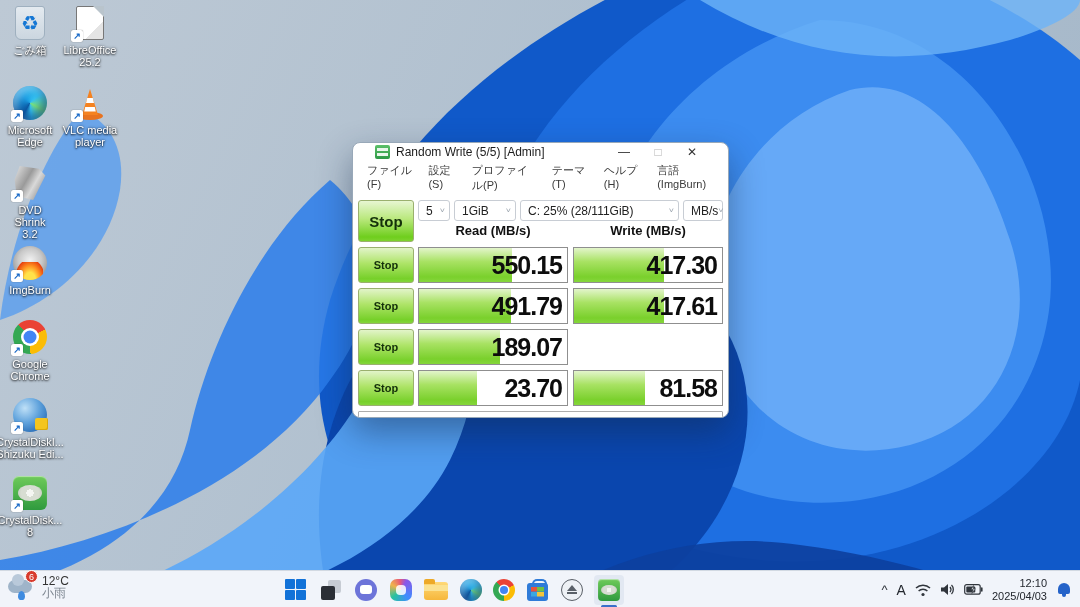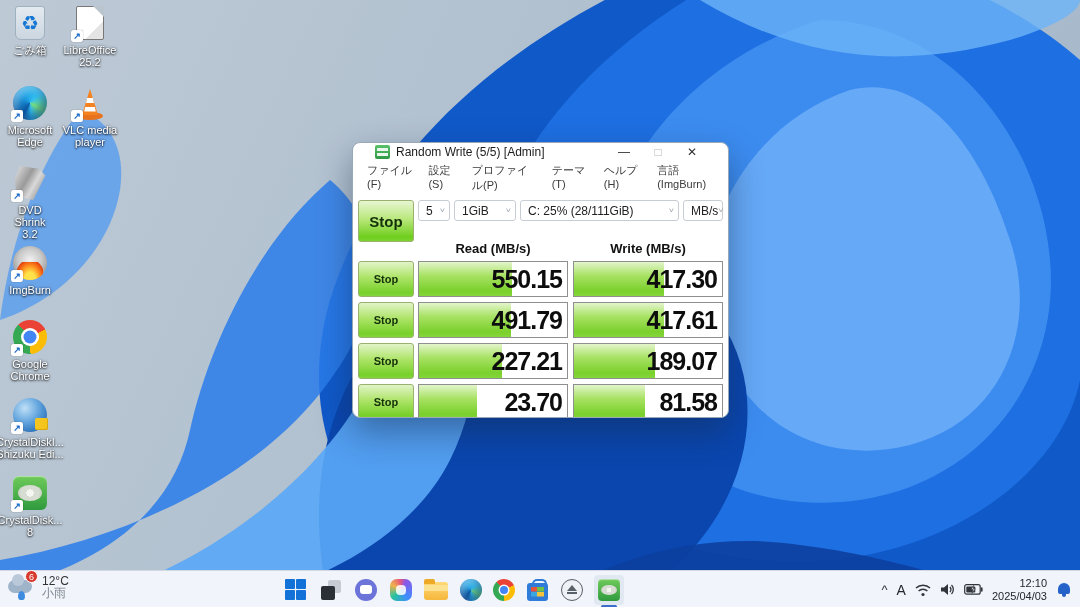--- a/index.html
+++ b/index.html
@@ -39,21 +39,21 @@
   .winbtn.dim { color:#b5b5b5; }
   .menubar { display:flex; gap:2px; padding:0 8px 2px; }
   .menubar span { font-size:11px; color:#3a3a3a; padding:2px 6px; }
   .body { flex:1; padding:3px 5px 5px; display:flex; flex-direction:column; }
   .toprow { display:grid; grid-template-columns:56px 1fr; column-gap:4px; }
   .stop-big { grid-row:1 / span 2; width:56px; height:42px; border:1px solid #9ab06e; border-radius:3px; background:linear-gradient(#e7f6d2,#b9e87c 45%,#6fce1d 90%,#7ed32f); font-size:15px; font-weight:bold; color:#14300a; display:flex; align-items:center; justify-content:center; }
   .selects { display:flex; gap:4px; }
   .sel { height:21px; border:1px solid #c8cdd4; border-radius:3px; background:#fff; display:flex; align-items:center; justify-content:space-between; padding:0 4px 0 7px; font-size:12px; color:#222; }
   .sel .chev { font-size:9px; color:#9aa3ad; transform:scaleY(.8); }
   .sel.w1{width:32px} .sel.w2{width:62px} .sel.w3{flex:1} .sel.w4{width:40px}
-  .heads { display:flex; gap:5px; margin-top:20px;align-items:flex-end; }
+  .heads { display:flex; gap:5px; margin-top:2px;align-items:flex-end; }
   .heads span { width:150px; text-align:center; font-size:13px; font-weight:bold; color:#111; }
   .trow { display:flex; gap:4px; margin-top:5px; }
   .stop-sm { width:56px; height:36px; border:1px solid #9ab06e; border-radius:3px; background:linear-gradient(#e2f4c9,#aee468 45%,#77d02a 90%,#83d63a); font-size:11px; font-weight:bold; color:#14300a; display:flex; align-items:center; justify-content:center; }
   .cell { position:relative; width:150px; height:36px; border:1px solid #8f8f8f; background:#fff; overflow:hidden; }
   .cell + .cell { margin-left:1px; }
   .fill { position:absolute; left:0; top:0; bottom:0; background:linear-gradient(#e3f5cb,#a8e263 40%,#7ad02c 85%,#85d63b); }
   .val { position:absolute; right:5px; top:50%; transform:translateY(-50%); font-size:25px; font-weight:bold; color:#0d0d0d; letter-spacing:-1px; }
   .statusbar { margin-top:5px; height:15px; border:1px solid #adadad; background:#fff; border-radius:1px; }
 
   
@@ -262,24 +262,20 @@
             <span class="val">491.79</span>
           </span>
         <span class="cell">
             <span class="fill" style="width: 61%;"></span>
             <span class="val">417.61</span>
           </span>
       </div>
       <div class="trow">
         <button class="stop-sm">Stop</button>
         <span class="cell">
-            <span class="fill" style="width: 56%;"></span>
-            <span class="val">227.21</span>
-          </span>
-        <span class="cell">
             <span class="fill" style="width: 55%;"></span>
             <span class="val">189.07</span>
           </span>
       </div>
       <div class="trow">
         <button class="stop-sm">Stop</button>
         <span class="cell">
             <span class="fill" style="width: 39%;"></span>
             <span class="val">23.70</span>
           </span>

